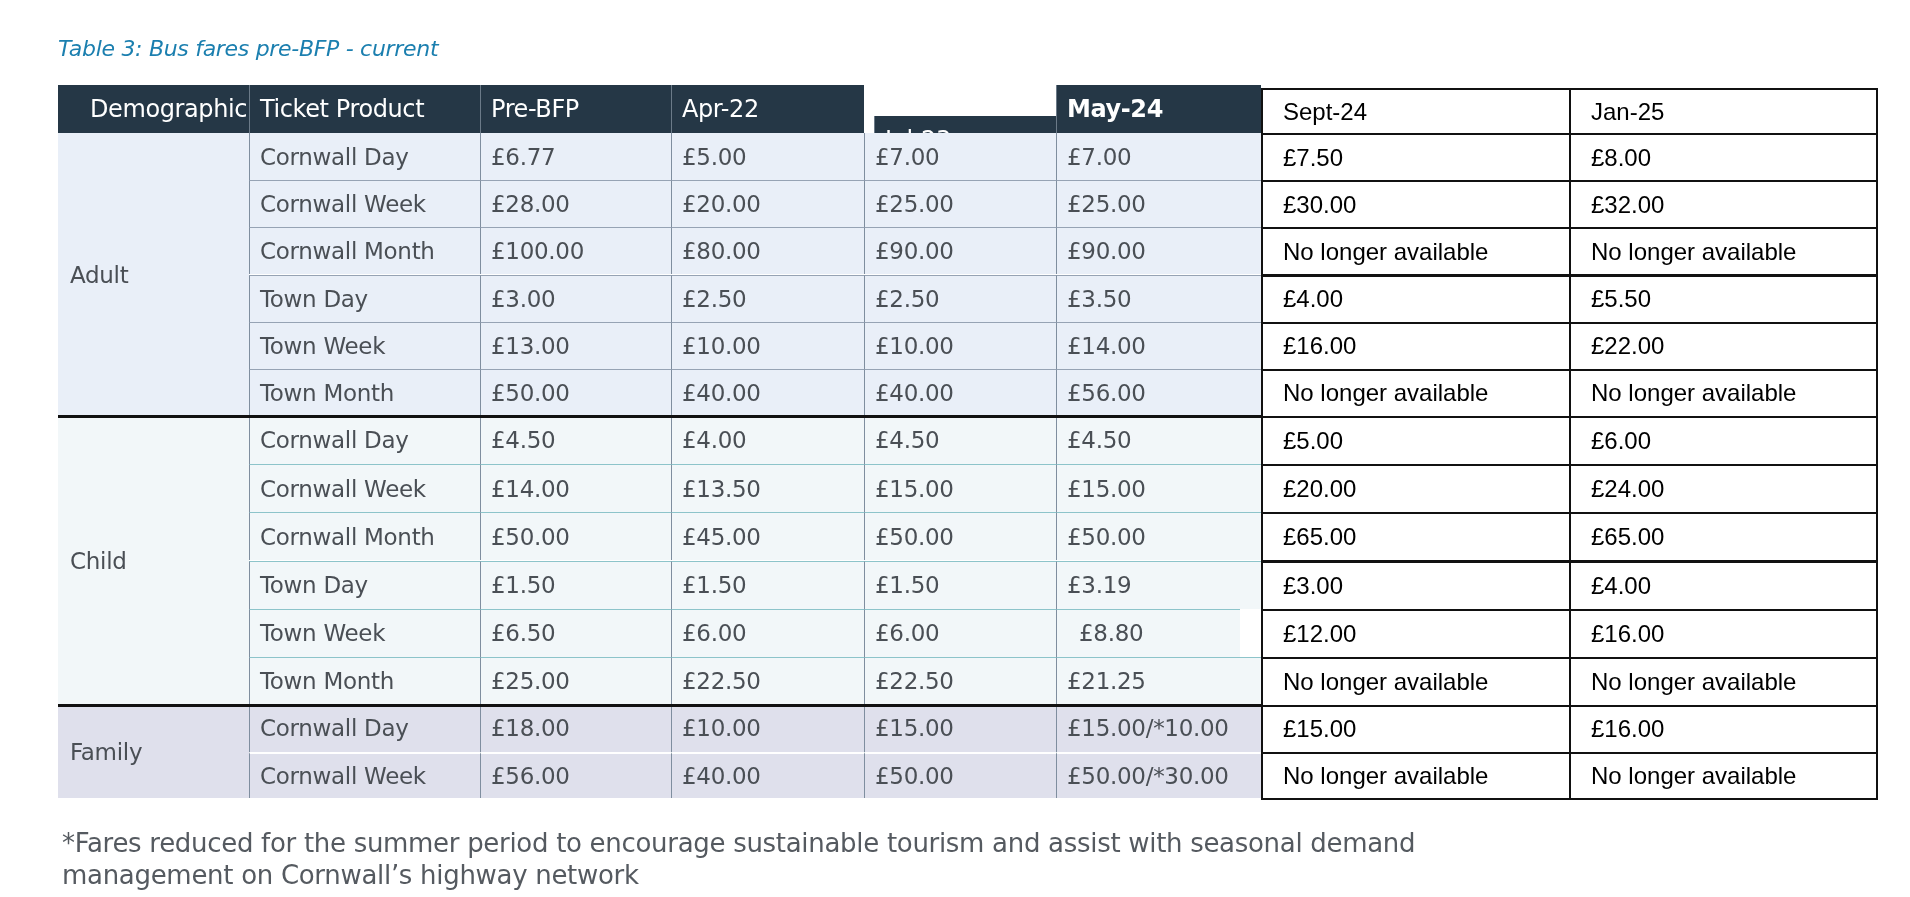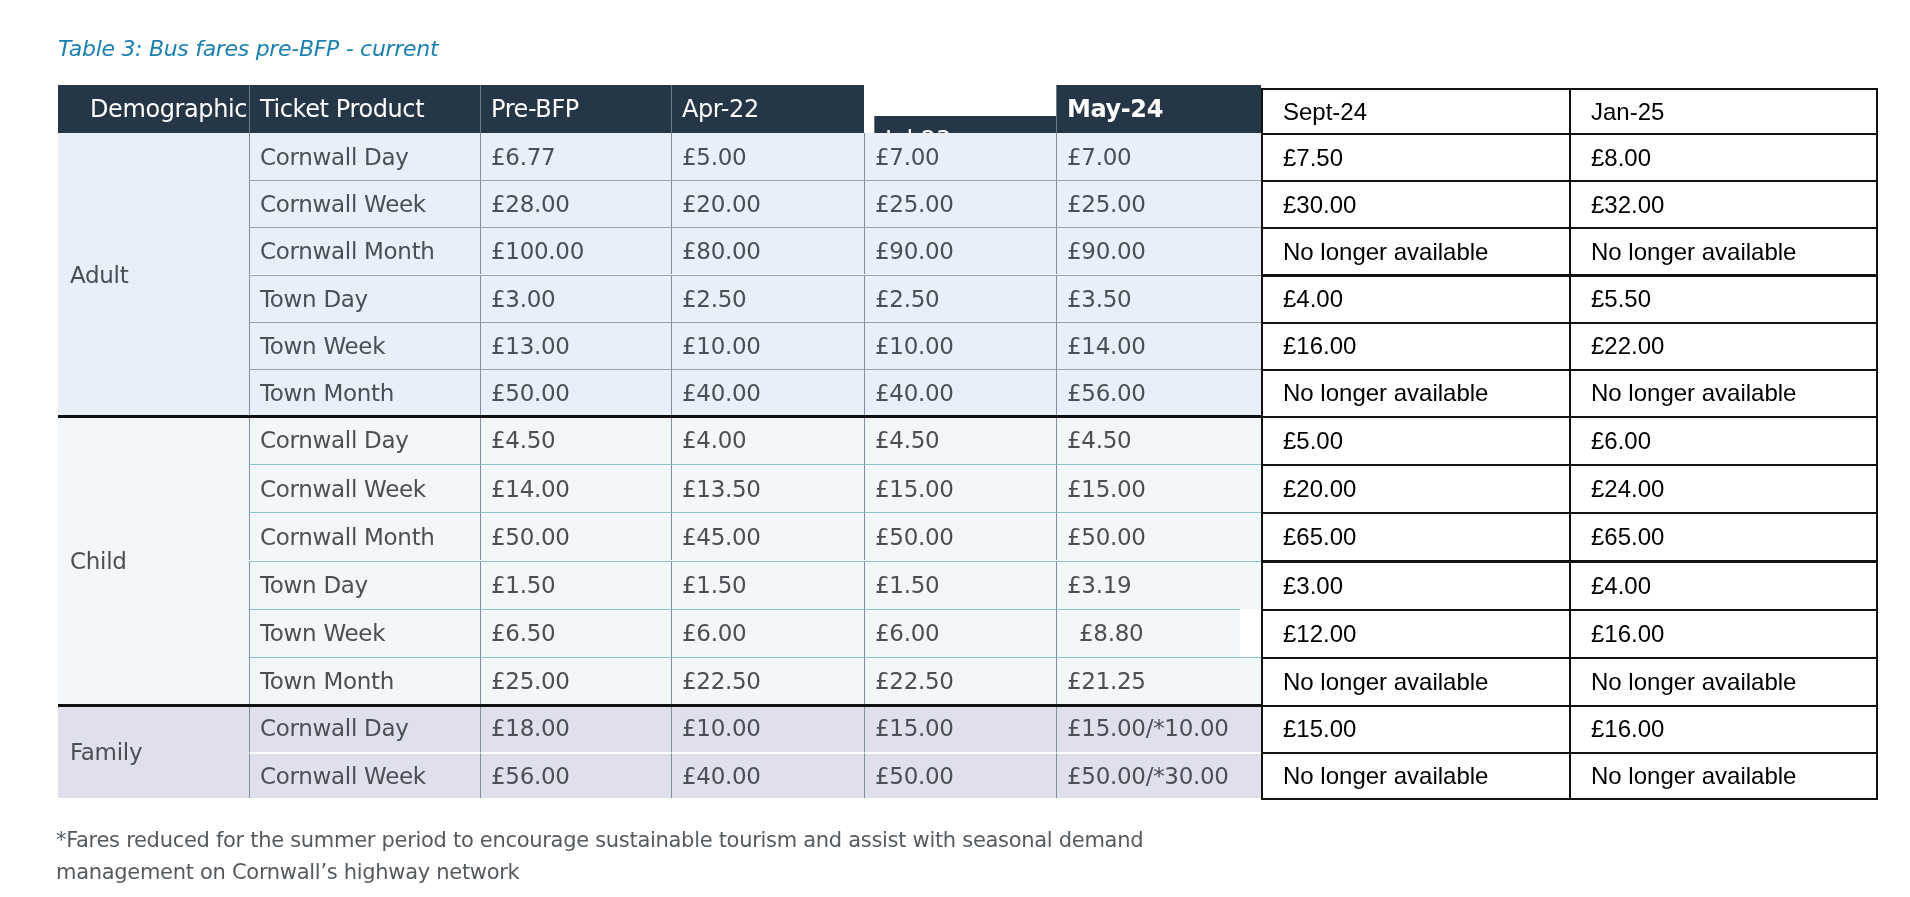--- a/index.html
+++ b/index.html
@@ -13,21 +13,21 @@
   .adult { background:#e9eff8; }
   .child { background:#f2f7f9; }
   .family { background:#dfe0ec; }
   .rule-adult { border-top:1.5px solid #96a3b4; }
   .rule-child { border-top:1.5px solid #8dc4ca; }
   .rule-family { border-top:2px solid #ffffff; }
   .vline { border-left:1.5px solid #7f8e9f; }
   .thick { position:absolute; height:3px; background:#111; }
   .newbox { position:absolute; box-sizing:border-box; background:#fff; border:2px solid #111; font-family:"Liberation Sans", sans-serif; font-size:24px; color:#000; padding-left:20px; display:flex; align-items:center; white-space:nowrap; }
   .newbox.head { font-weight:normal;text-align:right; }
-  .foot { position:absolute; left:56px; font-size:21px; color:#555a60; white-space:nowrap; letter-spacing:-0.3px; }
+  .foot { position:absolute; left:62px; font-size:26px; color:#555a60; white-space:nowrap; letter-spacing:-0.3px; }
 </style>
 </head>
 <body>
 
 <div class="title">Table 3: Bus fares pre-BFP - current</div>
 
 <div id="table" class="tbl">
     <div class="hdr" style="left: 0px; width: 191px; padding-left: 32px;">Demographic</div>
     <div class="hdr sep" style="left: 191px; width: 231px;">Ticket Product</div>
     <div class="hdr sep" style="left: 422px; width: 191px;">Pre-BFP</div>

